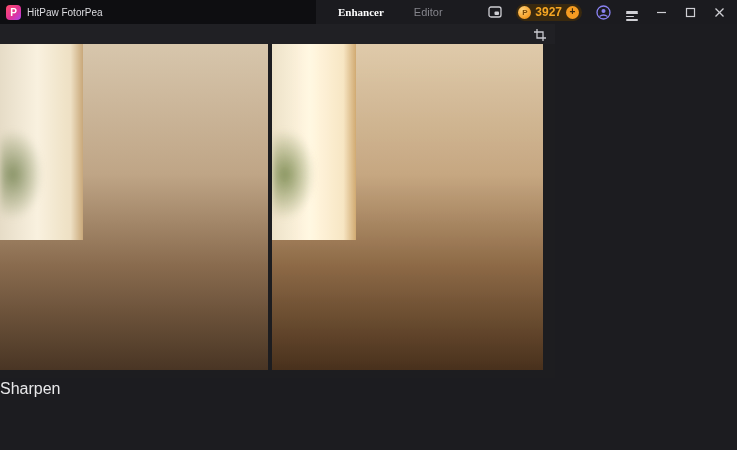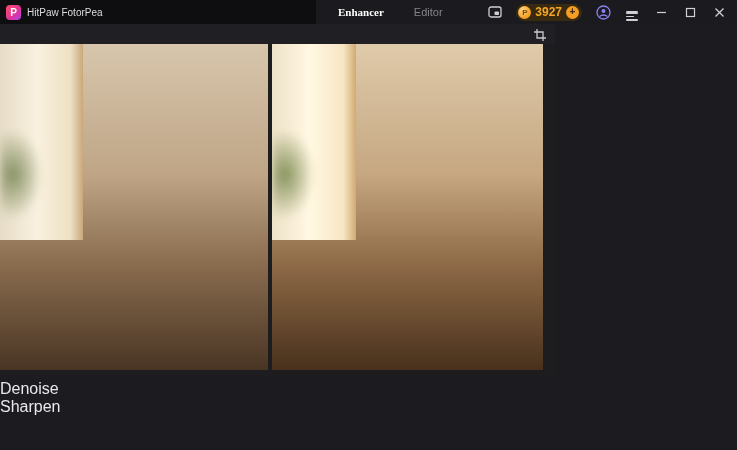--- a/index.html
+++ b/index.html
@@ -414,27 +414,20 @@
       <span>Model</span>
     </div>
     <div class="model-list">
       <div class="model-item">Generative</div>
       <div class="model-item">Soft</div>
     </div>
   </div>
 
   <div class="enh">
     <div class="enh-row">
-      <span class="enh-label">Denoise</span>
-      <span class="spacer"></span>
-      <div class="toggle">
-        <div class="knob"></div>
-      </div>
-    </div>
-    <div class="enh-row">
       <span class="enh-label">Sharpen</span>
       <span class="spacer"></span>
       <div class="toggle">
         <div class="knob"></div>
       </div>
     </div>
   </div>
 
 </div>
 

